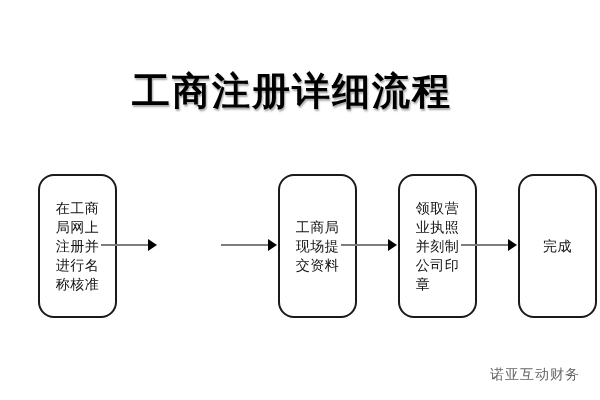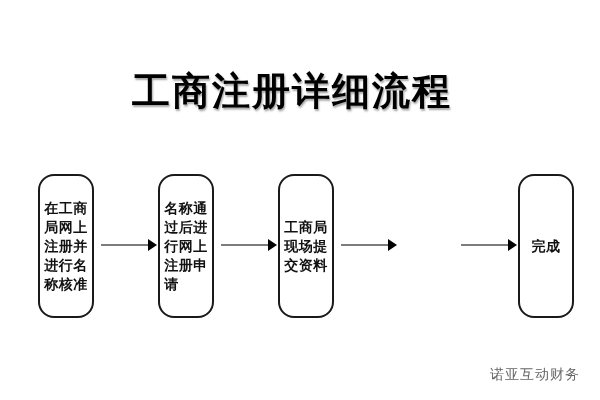--- a/index.html
+++ b/index.html
@@ -33,28 +33,27 @@
     font-size: 38px;
     line-height: 34px;
     font-weight: bold;
     letter-spacing: 2px;
     color: var(--title-text);
     text-shadow: 1px 2px 2px rgba(0,0,0,0.35);
   }
   .step-box {
     position: absolute;
     top: 174px;
-    width: 56px; height: 144px;
+    width: 79px; height: 144px;
     border: 2.5px solid var(--box-border);
     border-radius: 16px;
     background: var(--box-background);
     display: flex;
     align-items: center;
     justify-content: center;
-    font-weight: bold;
   }
   .step-0 { left: 38px; }
   .step-1 { left: 158px; }
   .step-2 { left: 278px; }
   .step-3 { left: 398px; }
   .step-4 { left: 518px; }
   .step-label {
     white-space: pre-line;
     text-align: left;
     font-size: 14px;
@@ -108,44 +107,44 @@
 注册并
 进行名
 称核准</span>
   </div>
 
   <div class="arrow arrow-0">
     <span class="arrow-line"></span>
     <span class="arrow-head"></span>
   </div>
 
-  <div class="step-box step-1">
-    <span class="step-label">名称通
-过后进
-行网上
-注册申
-请</span>
-  </div>
 
   <div class="arrow arrow-1">
     <span class="arrow-line"></span>
     <span class="arrow-head"></span>
   </div>
 
   <div class="step-box step-2">
     <span class="step-label">工商局
 现场提
 交资料</span>
   </div>
 
   <div class="arrow arrow-2">
     <span class="arrow-line"></span>
     <span class="arrow-head"></span>
   </div>
 
+  <div class="step-box step-3">
+    <span class="step-label">领取营
+业执照
+并刻制
+公司印
+章</span>
+  </div>
 
   <div class="arrow arrow-3">
     <span class="arrow-line"></span>
     <span class="arrow-head"></span>
   </div>
 
   <div class="step-box step-4">
     <span class="step-label">完成</span>
   </div>
 

